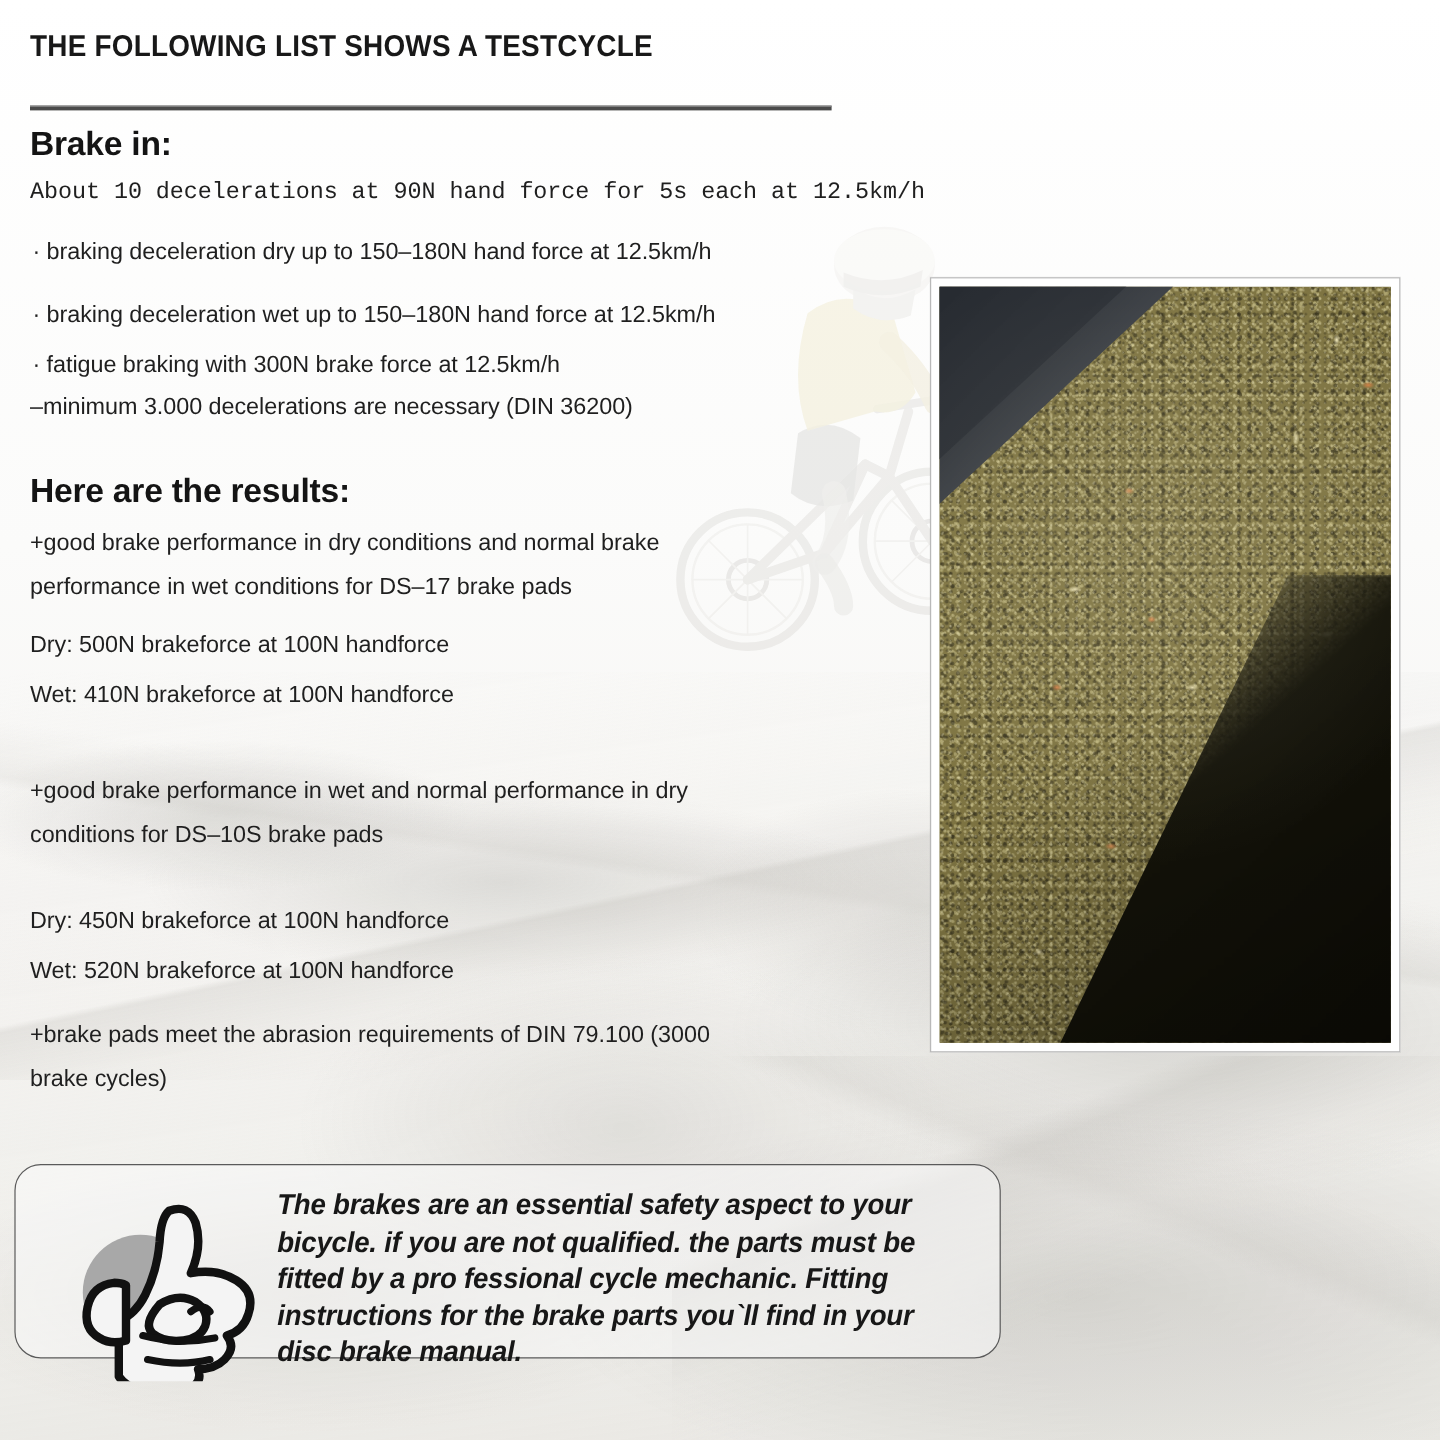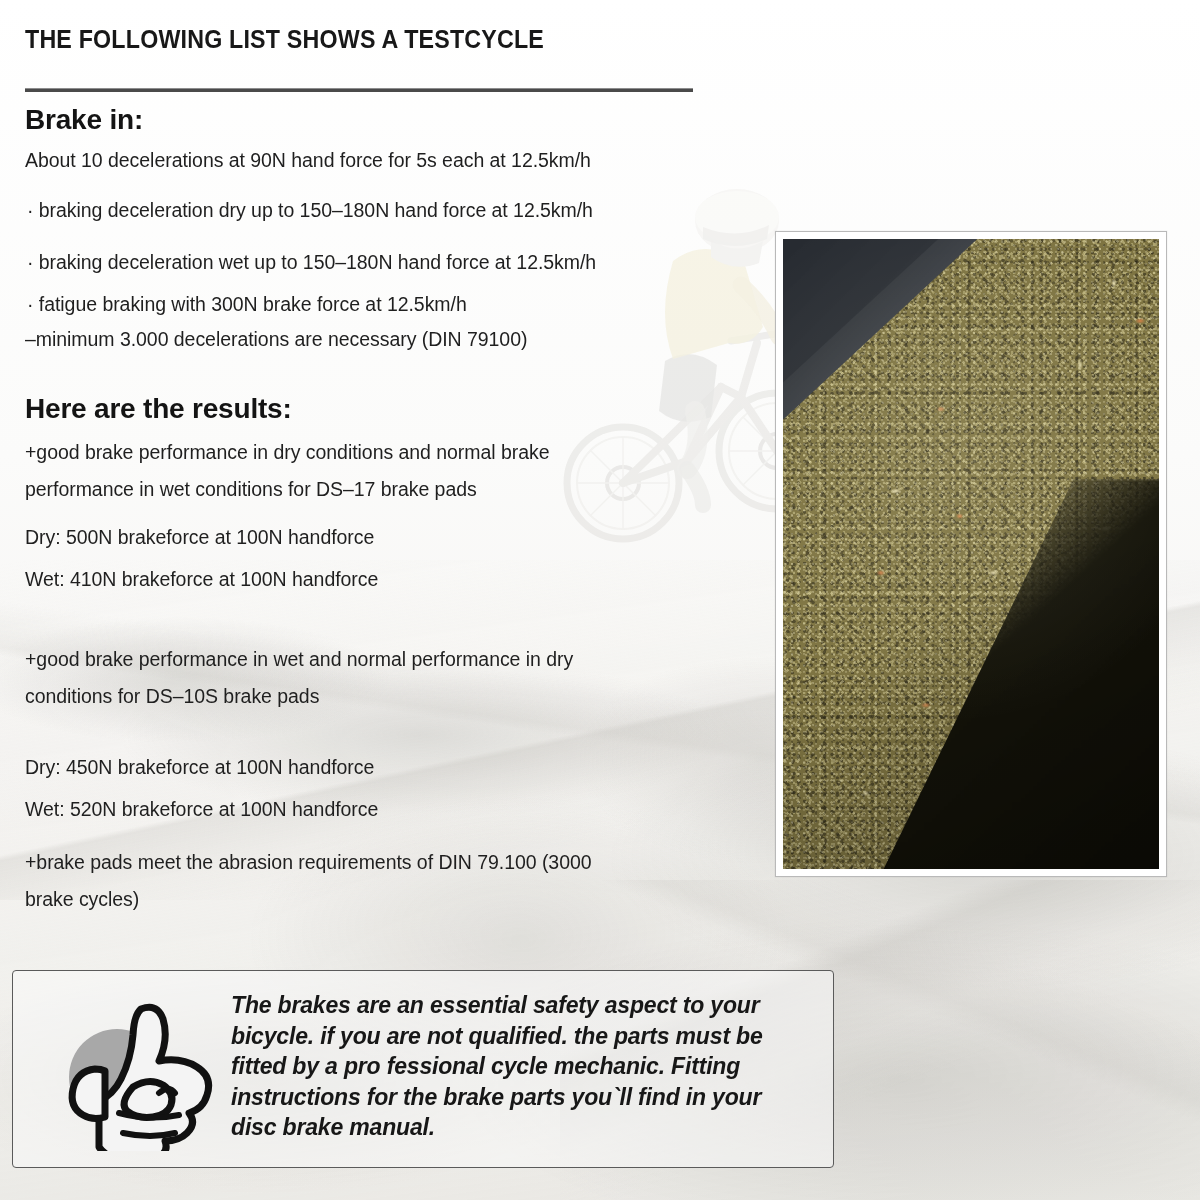--- a/index.html
+++ b/index.html
@@ -235,24 +235,24 @@
       radial-gradient(ellipse 120% 70% at 45% 35%, rgba(255,250,225,0.10) 0%, rgba(0,0,0,0) 60%),
       linear-gradient(155deg, rgba(0,0,0,0) 55%, rgba(0,0,0,0.30) 100%);
   }
 
   
   #callout {
     position: absolute;
     left: 12px;
     top: 970px;
     width: 822px;
-    height: 198px;
+    height: 162px;
     box-sizing: border-box;
     border: 1.5px solid #5a5a5a;
-    border-radius: 4px;
+    border-radius: 22px;
     background: rgba(250,250,249,0.55);
   }
   #thumb-icon {
     position: absolute;
     left: 42px;
     top: 20px;
     width: 170px;
     height: 160px;
   }
   #thumb-icon svg { width: 100%; height: 100%; display: block; }
@@ -332,26 +332,26 @@
     </svg>
   </div>
 
   <div id="content">
 
     <div id="title">THE FOLLOWING LIST SHOWS A TESTCYCLE</div>
     <div id="rule"></div>
 
     <div class="section-head" id="head-brake-in">Brake in:</div>
 
-    <div class="body-line" style="top:148px;">About 10 decelerations at 90N hand force for 5s each at 12.5km/h</div>
+    <div class="body-line" style="top:148px;font-family:Liberation Mono, monospace;">About 10 decelerations at 90N hand force for 5s each at 12.5km/h</div>
 
     <div class="body-line indent" style="top:198px;">· braking deceleration dry up to 150–180N hand force at 12.5km/h</div>
     <div class="body-line indent" style="top:250px;">· braking deceleration wet up to 150–180N hand force at 12.5km/h</div>
     <div class="body-line indent" style="top:292px;">· fatigue braking with 300N brake force at 12.5km/h</div>
-    <div class="body-line" style="top:327px;">–minimum 3.000 decelerations are necessary (DIN 79100)</div>
+    <div class="body-line" style="top:327px;">–minimum 3.000 decelerations are necessary (DIN 36200)</div>
 
     <div class="section-head" id="head-results">Here are the results:</div>
 
     <div class="body-line" style="top:440px;">+good brake performance in dry conditions and normal brake</div>
     <div class="body-line" style="top:477px;">performance in wet conditions for DS–17 brake pads</div>
     <div class="body-line" style="top:525px;">Dry:  500N brakeforce at 100N handforce</div>
     <div class="body-line" style="top:567px;">Wet: 410N brakeforce at 100N handforce</div>
 
     <div class="body-line" style="top:647px;">+good brake performance in wet and normal performance in dry</div>
     <div class="body-line" style="top:684px;">conditions for DS–10S brake pads</div>

